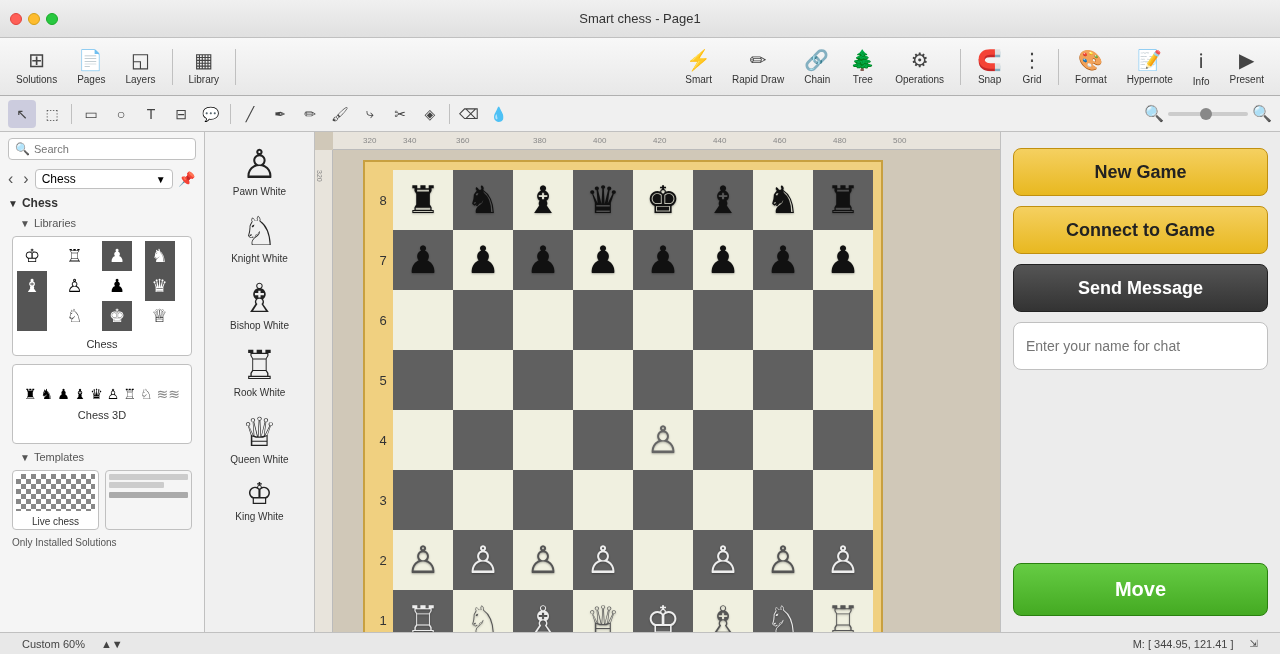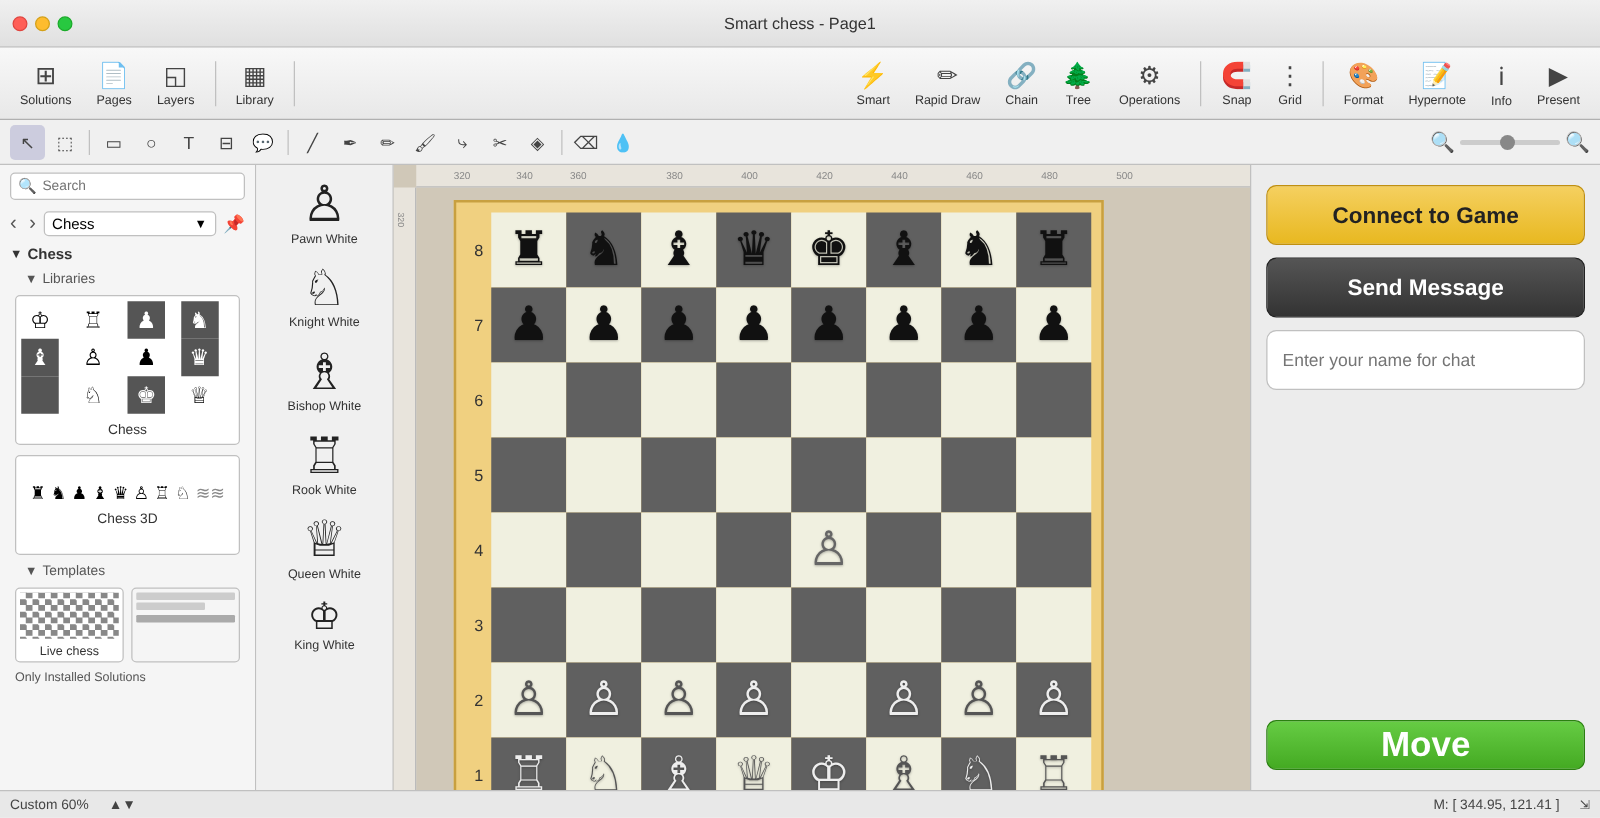--- a/index.html
+++ b/index.html
@@ -247,36 +247,36 @@
     }
     .color-display {
       width: 100%; height: 56px;
       border: 1px solid #c0c0c0;
       border-radius: 8px;
       background: white;
       display: flex; align-items: center; justify-content: center;
       font-size: 18px; font-weight: 500; color: #333;
     }
     .btn-move {
-      width: 100%; height: 40px;
+      width: 100%; height: 53px;
       background: linear-gradient(180deg, #66cc44 0%, #44aa22 100%);
       border: 1px solid #2a8010;
       border-radius: 8px;
-      font-size: 28px; font-weight: 700; color: #fff;
+      font-size: 20px; font-weight: 700; color: #fff;
       cursor: pointer; display: flex; align-items: center; justify-content: center;
     }
 
     
     .status-bar {
       height: 22px;
       background: #e8e8e8;
       border-top: 1px solid #c0c0c0;
       display: flex;
       align-items: center;
-      padding: 0 8px;
+      padding: 0 22px;
       font-size: 11px;
       color: #444;
       gap: 16px;
     }
 
     
     
   </style>
 </head>
 <body>
@@ -495,21 +495,21 @@
     <div class="piece-item">
       <span class="piece-icon" style="font-size:30px;">♔</span>
       <span class="piece-label">King White</span>
     </div>
   </div>
 
   <div class="canvas-area">
 
     <div class="ruler-h">
       <span class="ruler-mark" style="left:30px;">320</span>
-      <span class="ruler-mark" style="left:80px;">340</span>
+      <span class="ruler-mark" style="left:70px;">340</span>
       <span class="ruler-mark" style="left:123px;">360</span>
       <span class="ruler-mark" style="left:200px;">380</span>
       <span class="ruler-mark" style="left:260px;">400</span>
       <span class="ruler-mark" style="left:320px;">420</span>
       <span class="ruler-mark" style="left:380px;">440</span>
       <span class="ruler-mark" style="left:440px;">460</span>
       <span class="ruler-mark" style="left:500px;">480</span>
       <span class="ruler-mark" style="left:560px;">500</span>
     </div>
 
@@ -592,20 +592,21 @@
             <div class="board-cell dark" style="color: rgb(238, 238, 238); font-size: 38px; line-height: 1; text-shadow: rgba(0, 0, 0, 0.3) 0px 1px 2px;">♔</div>
             <div class="board-cell light" style="color: rgb(85, 85, 85); font-size: 38px; line-height: 1; text-shadow: rgba(0, 0, 0, 0.3) 0px 1px 2px;">♗</div>
             <div class="board-cell dark" style="color: rgb(238, 238, 238); font-size: 38px; line-height: 1; text-shadow: rgba(0, 0, 0, 0.3) 0px 1px 2px;">♘</div>
             <div class="board-cell light" style="color: rgb(85, 85, 85); font-size: 38px; line-height: 1; text-shadow: rgba(0, 0, 0, 0.3) 0px 1px 2px;">♖</div>
           </div>
       </div>
     </div>
   </div>
 
   <div class="right-panel">
+    <button class="btn-new-game">New Game</button>
     <button class="btn-connect">Connect to Game</button>
     <button class="btn-send-message">Send Message</button>
     <input class="chat-input" type="text" placeholder="Enter your name for chat" style="">
     <div style="flex:1;"></div>
     <button class="btn-move">Move</button>
   </div>
 
 </div>
 
 <div class="status-bar">

